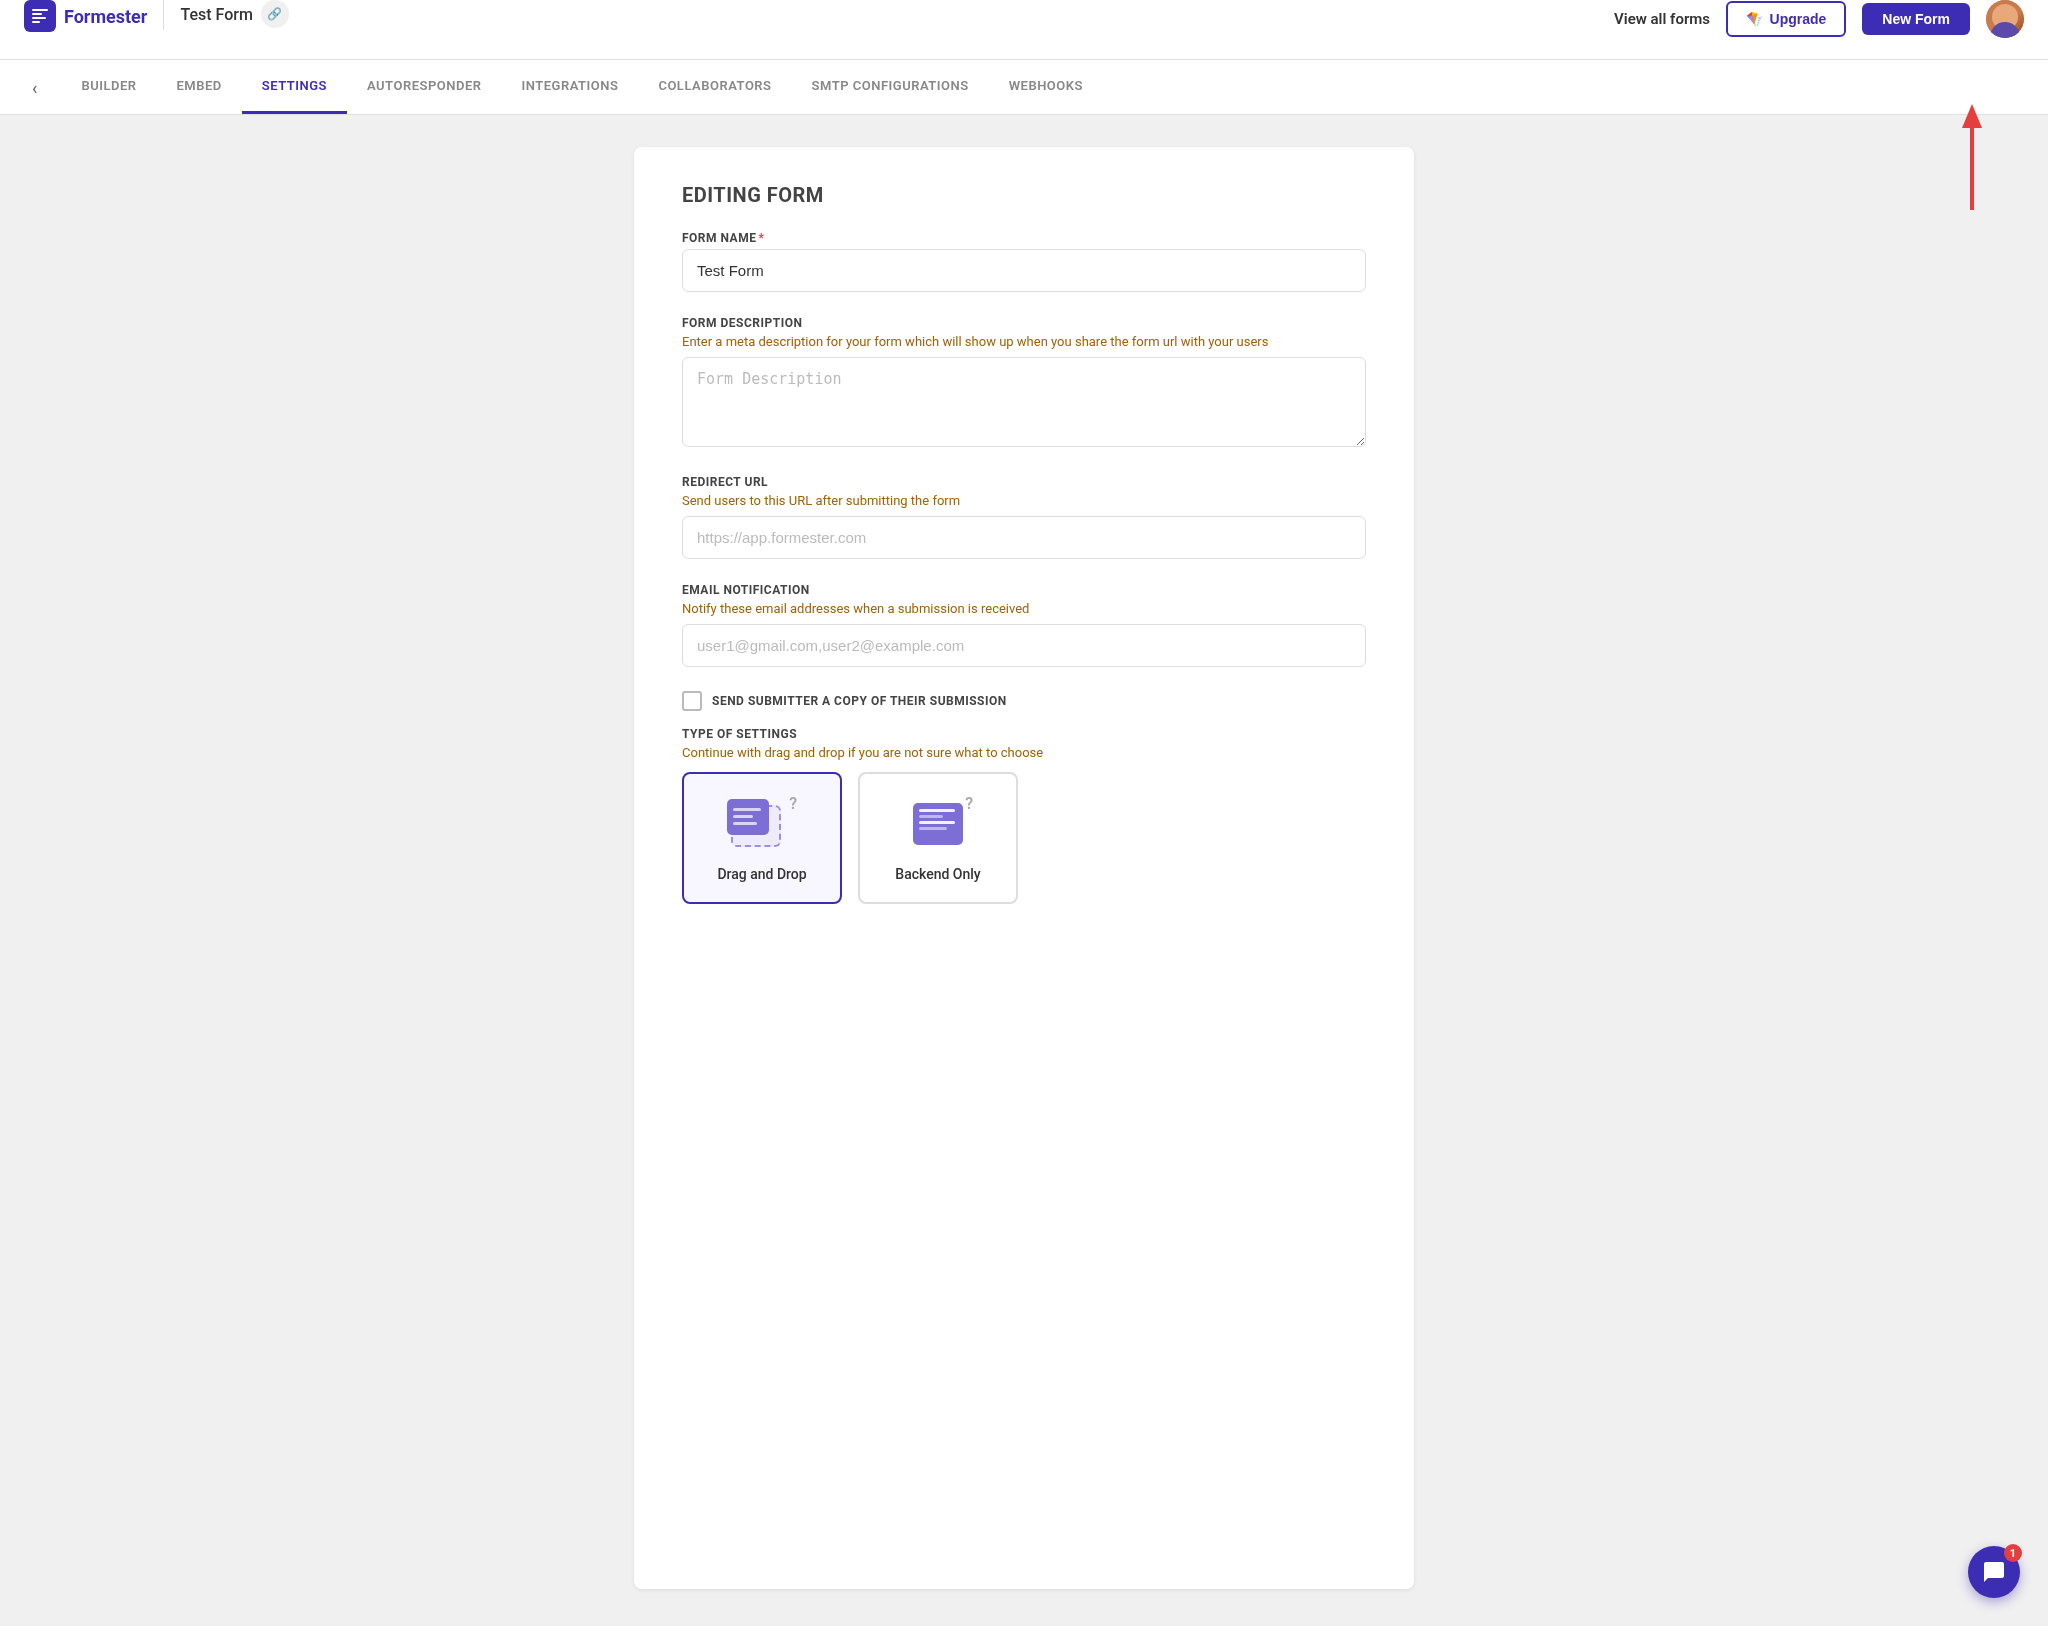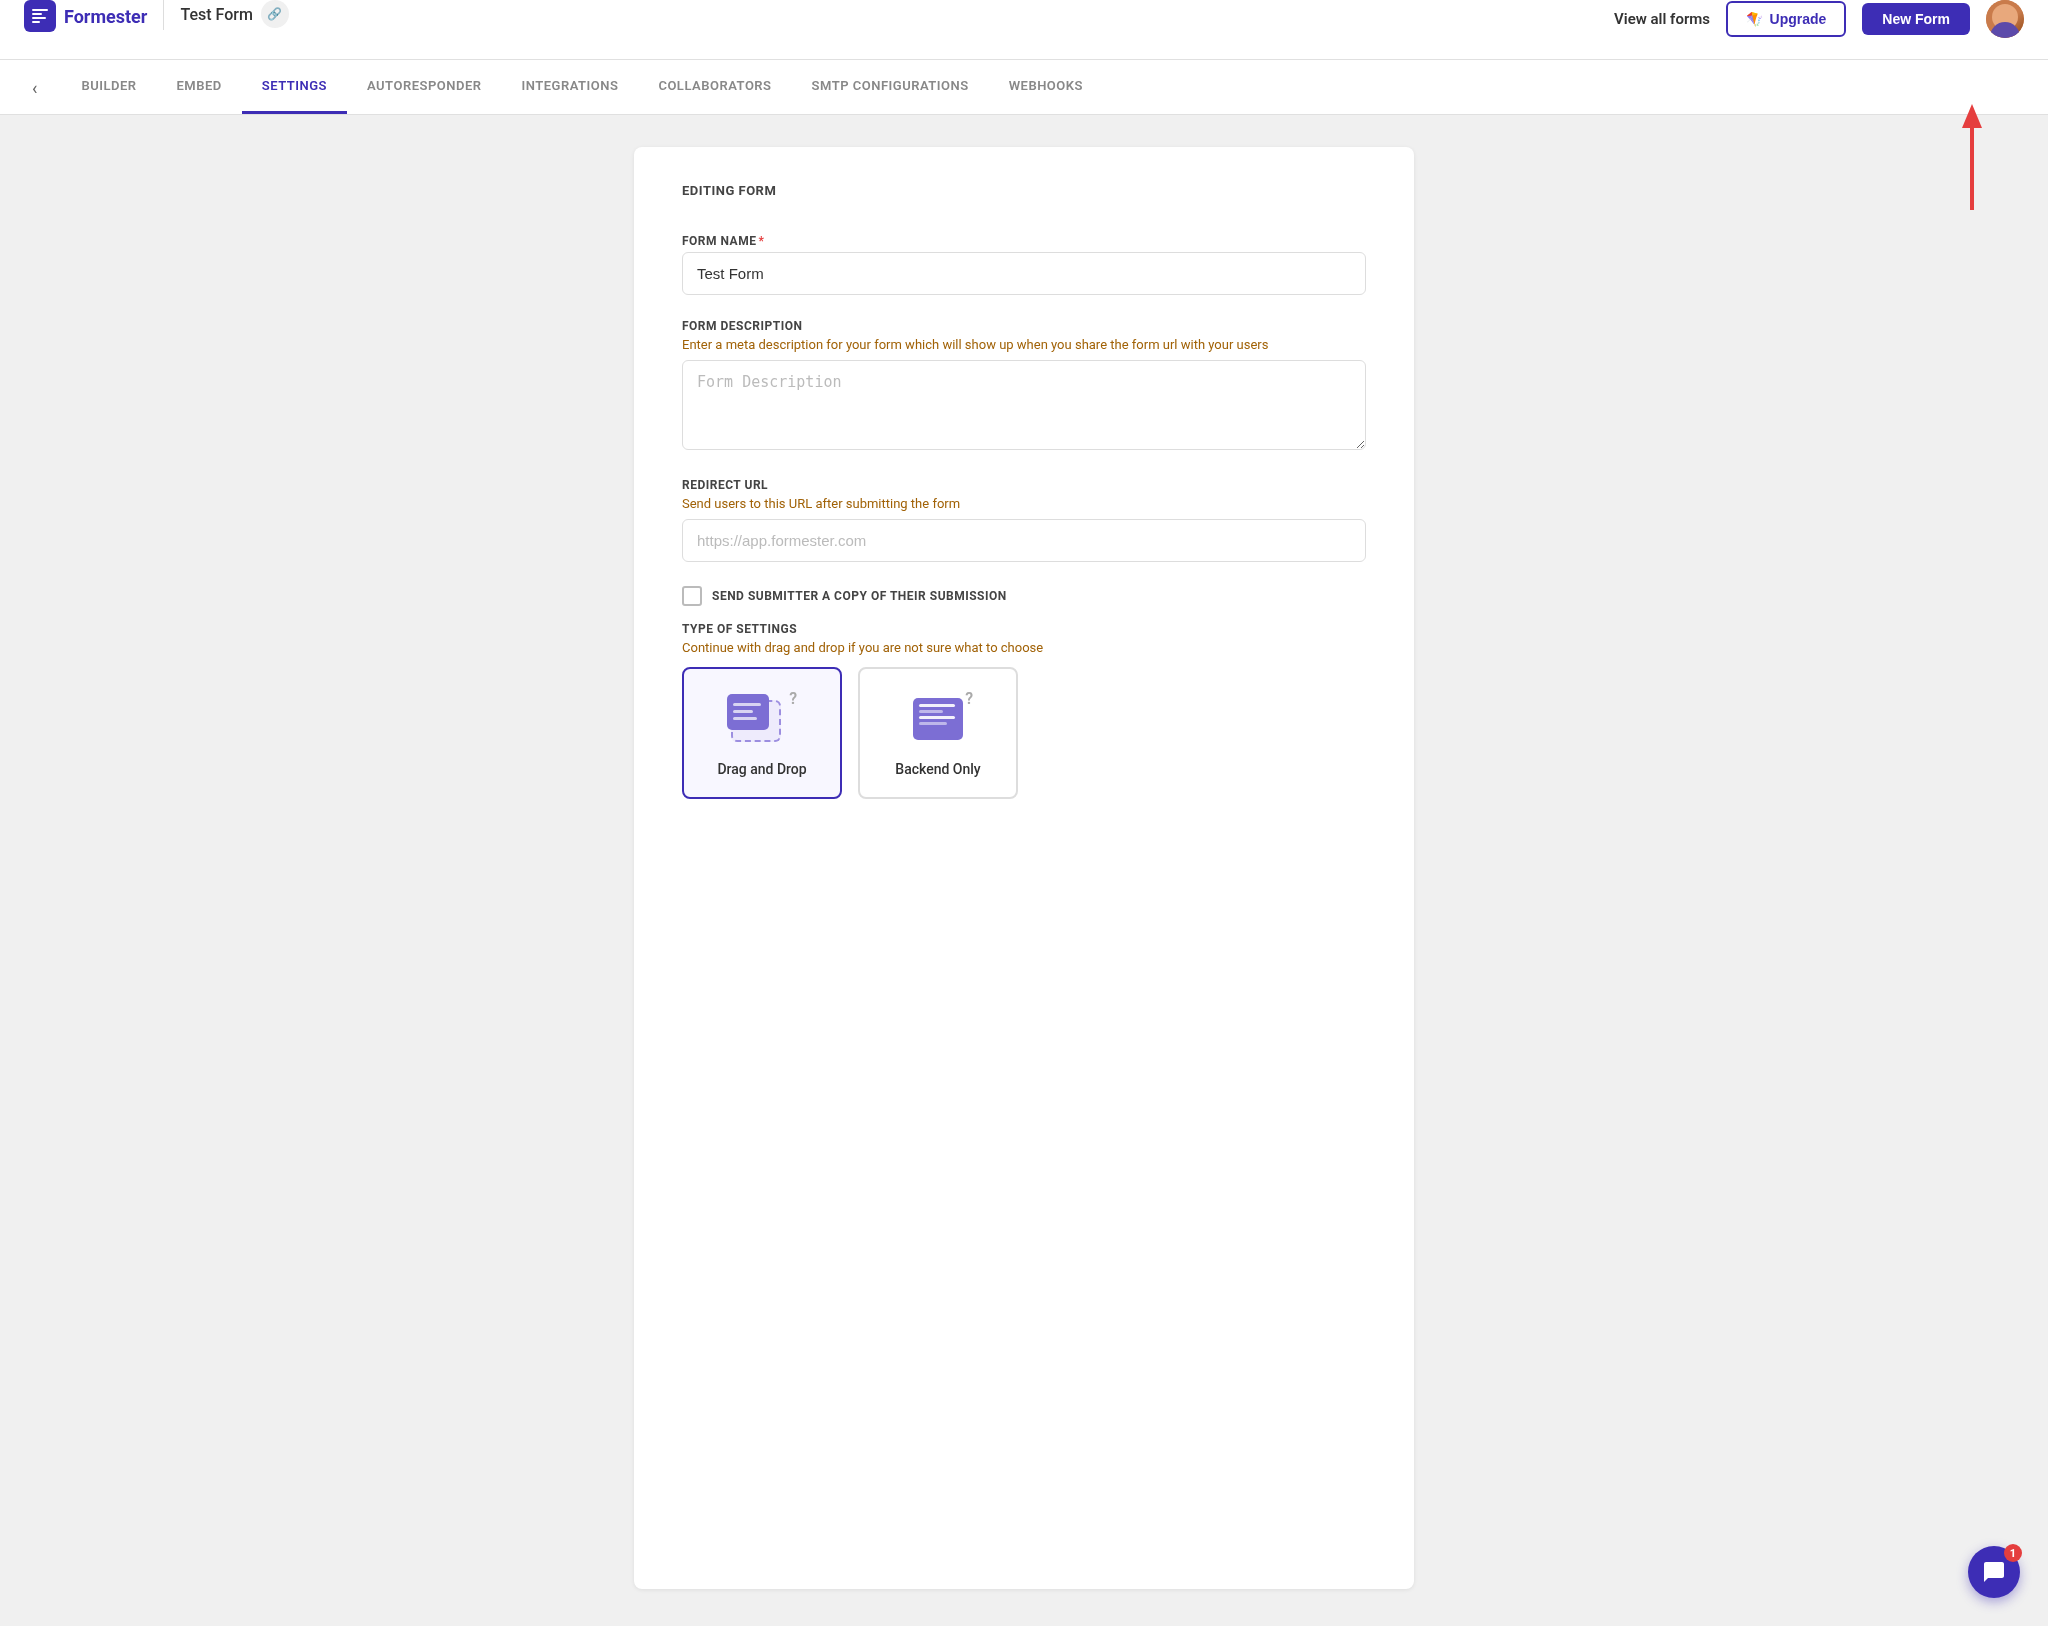--- a/index.html
+++ b/index.html
@@ -190,24 +190,24 @@
     }
     .form-card {
       background: #fff;
       border-radius: 8px;
       padding: 36px 48px;
       width: 100%;
       max-width: 780px;
       box-shadow: 0 1px 4px rgba(0,0,0,0.08);
     }
     .section-title {
-      font-size: 13px;
+      font-size: 20px;
       font-weight: 700;
       color: #444;
-      margin-bottom: 36px;
+      margin-bottom: 24px;
       letter-spacing: 0.5px;
     }
     .field-group {
       margin-bottom: 24px;
     }
     .field-label {
       font-size: 12px;
       font-weight: 700;
       color: #444;
       margin-bottom: 4px;
@@ -487,20 +487,25 @@
       <div class="field-hint">Enter a meta description for your form which will show up when you share the form url with your users</div>
       <textarea class="textarea-input" placeholder="Form Description" style=""></textarea>
     </div>
 
     <div class="field-group">
       <div class="field-label">REDIRECT URL</div>
       <div class="field-hint">Send users to this URL after submitting the form</div>
       <input class="text-input" type="text" placeholder="https://app.formester.com" style="">
     </div>
 
+    <div class="field-group">
+      <div class="field-label">EMAIL NOTIFICATION</div>
+      <div class="field-hint">Notify these email addresses when a submission is received</div>
+      <input class="text-input" type="text" placeholder="user1@gmail.com,user2@example.com" style="">
+    </div>
 
     <div class="checkbox-row">
       <div class="checkbox-box"></div>
       <span class="checkbox-label">SEND SUBMITTER A COPY OF THEIR SUBMISSION</span>
     </div>
 
 
     <div class="field-group">
       <div class="field-label">TYPE OF SETTINGS</div>
       <div class="field-hint">Continue with drag and drop if you are not sure what to choose</div>

